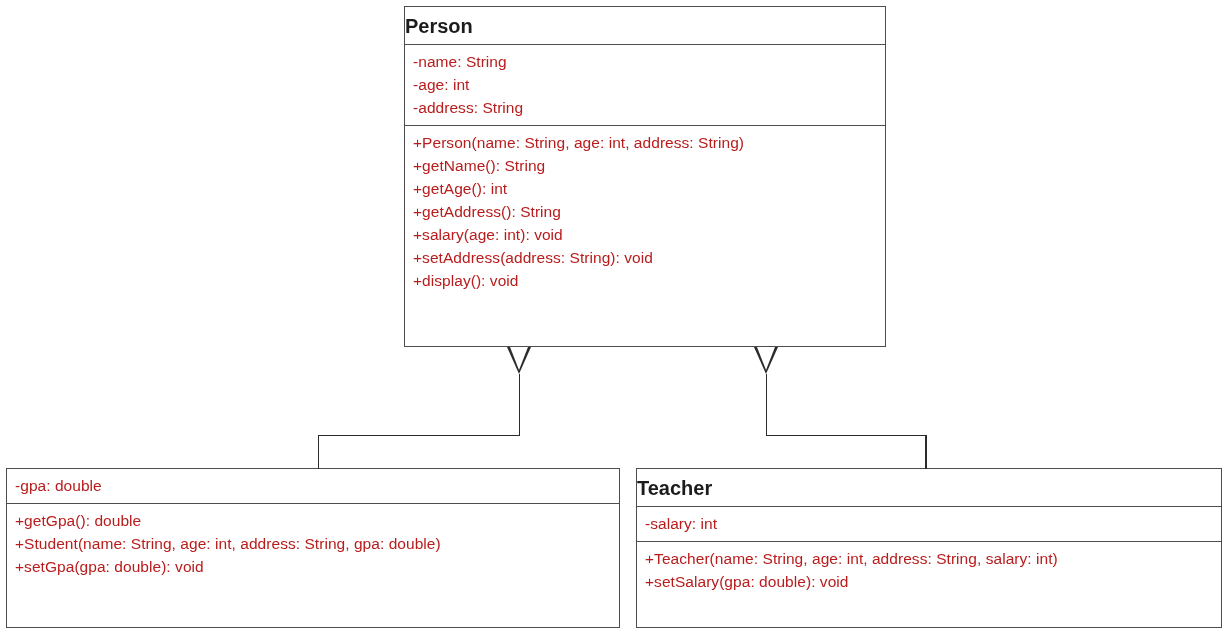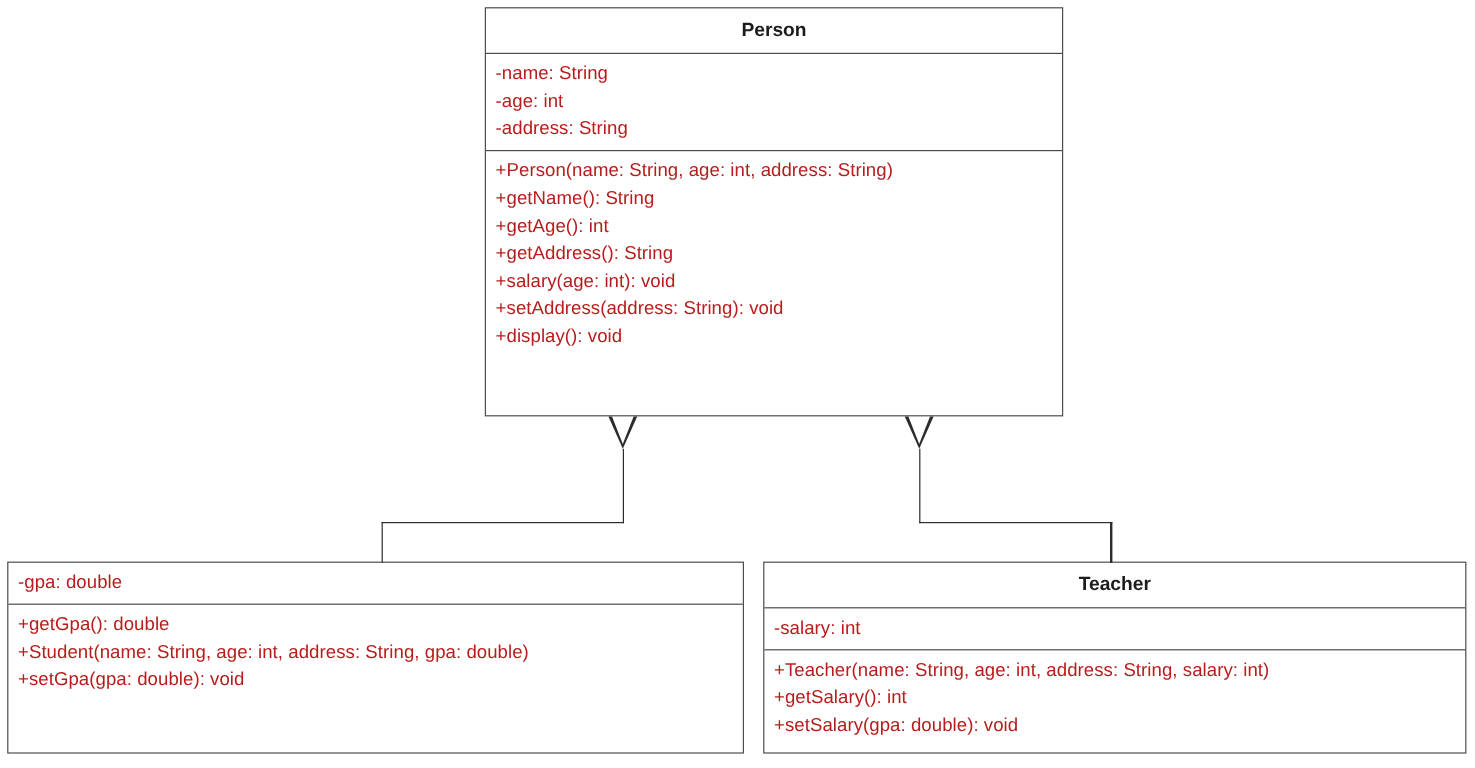--- a/index.html
+++ b/index.html
@@ -20,23 +20,23 @@
   .uml-class {
     position: absolute;
     box-sizing: border-box;
     background: #ffffff;
     border: 1.6px solid #4d4d4d;
   }
   .class-title {
     box-sizing: border-box;
     height: 38px;
     line-height: 38px;
-    text-align: center;
+    text-align: left;
     font-weight: bold;
-    font-size: 16px;
+    font-size: 20px;
     color: #1c1c1c;
     border-bottom: 1.6px solid #4d4d4d;
     white-space: nowrap;
   }
   .compartment {
     box-sizing: border-box;
     padding: 5px 0 6px 0;
   }
   .compartment.divided {
     border-top: 1.6px solid #4d4d4d;
@@ -125,21 +125,20 @@
 
   <div class="uml-class" style="left:636px; top:468px; width:586px; height:160px;">
     <div class="class-title">Teacher</div>
 
     <div class="compartment">
       <div class="member">-salary: int</div>
     </div>
 
     <div class="compartment divided">
       <div class="member">+Teacher(name: String, age: int, address: String, salary: int)</div>
-      <div class="member">+getSalary(): int</div>
       <div class="member">+setSalary(gpa: double): void</div>
     </div>
   </div>
 
   <div class="gen-arrow" style="left:519px; top:347px;">
     <div class="tri-outer"></div>
     <div class="tri-inner"></div>
   </div>
   <div class="conn conn-v" style="left:518.6px; top:374px; height:62px;"></div>
   <div class="conn conn-h" style="left:318px; top:435px; width:201.6px;"></div>

